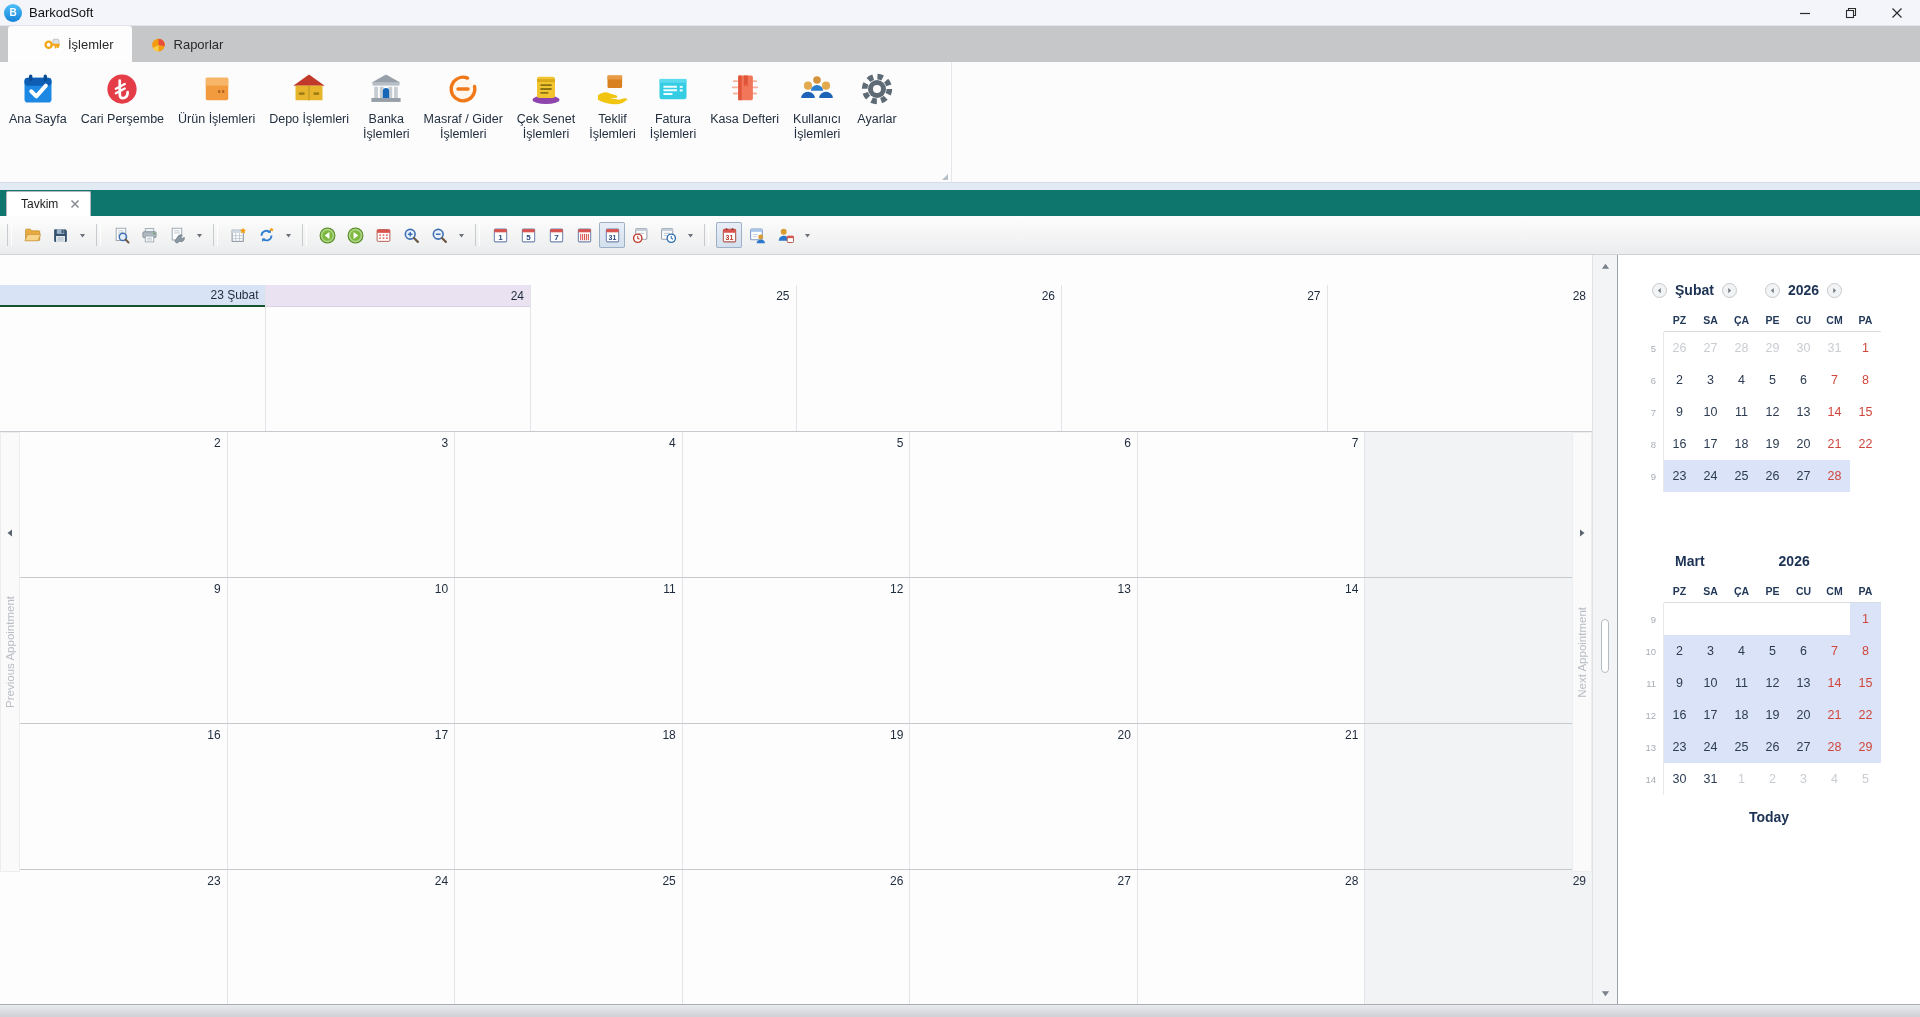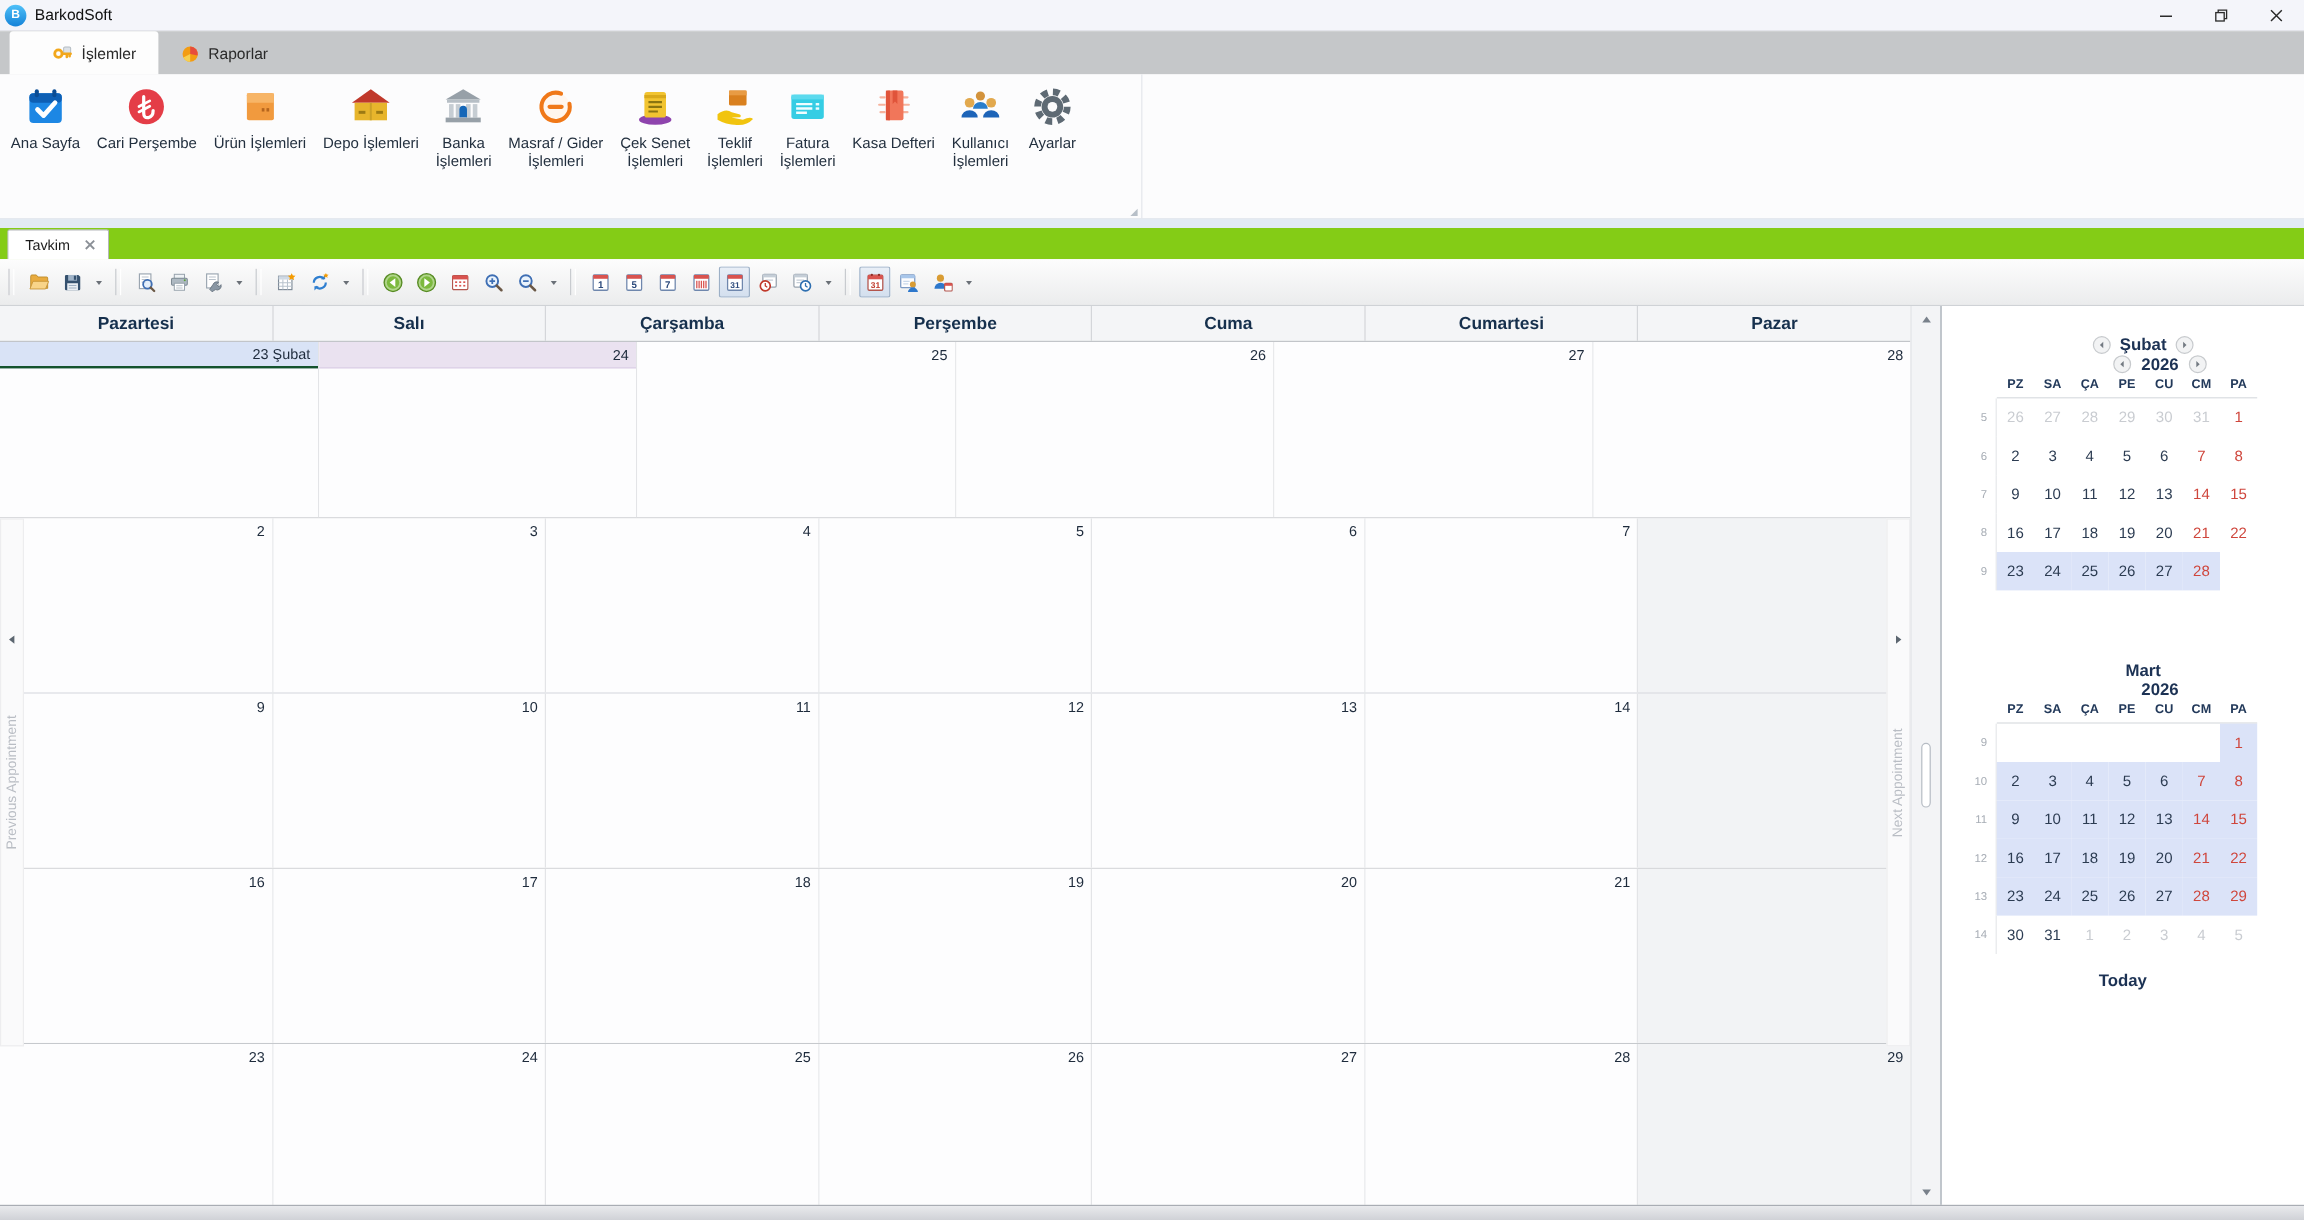--- a/index.html
+++ b/index.html
@@ -26,21 +26,21 @@
   .rbuttons { display:flex; align-items:flex-start; padding:6px 2px 0 2px; }
   .rbtn { display:flex; flex-direction:column; align-items:center; padding:3px 7px; border-radius:3px; min-width:58px; }
   .rbtn .ric svg { width:36px; height:36px; display:block; }
   .rlabel { margin-top:5px; text-align:center; font-size:12.5px; color:#23303f; line-height:15px; }
   .rline { display:block; white-space:nowrap; }
   .rgrouplabel { position:absolute; bottom:3px; left:0; width:100%; text-align:center; font-size:12px; color:#a3abb4; }
   .rgroupgrip { position:absolute; bottom:2px; right:3px; width:0; height:0; border-left:6px solid transparent; border-bottom:6px solid #b7bfc8; }
 
   
   .bluestrip { position:absolute; top:183px; left:0; right:0; height:7px; background:#e2eaf4; }
-  .doctabs { position:absolute; top:190px; left:0; right:0; height:26px; background:#84cc16; display:flex; align-items:flex-end; }
+  .doctabs { position:absolute; top:190px; left:0; right:0; height:26px; background:#0f766e; display:flex; align-items:flex-end; }
   .doctab { height:25px; background:#fff; border:1px solid #b4b7bb; border-bottom:none; border-radius:2px 2px 0 0; margin-left:6px; display:flex; align-items:center; gap:12px; padding:0 10px 0 14px; font-size:12px; color:#1c1c1c; }
   .doctab .closeic svg { width:10px; height:10px; display:block; }
 
   
   .toolbar { position:absolute; top:216px; left:0; right:0; height:39px; background:linear-gradient(#fdfdfd,#ebeced); border-bottom:1px solid #cfd2d6; display:flex; align-items:center; padding-left:2px; }
   .tb-handle { width:5px; height:22px; border-left:1px solid #c8cbcf; border-right:1px solid #ffffff; margin:0 6px 0 5px; }
   .tbtn { width:26px; height:26px; display:flex; align-items:center; justify-content:center; border-radius:2px; margin:0 1px; }
   .tbtn svg { width:17px; height:17px; display:block; }
   .tbtn.dd { width:15px; }
   .tbtn.dd svg { width:9px; height:9px; }
@@ -74,21 +74,21 @@
   .vscroll { width:25px; background:#f3f4f6; border-left:1px solid #e2e3e6; position:relative; }
   .sarrow { position:absolute; left:0; width:100%; height:18px; display:flex; align-items:center; justify-content:center; }
   .sarrow.up { top:2px; } .sarrow.down { bottom:2px; }
   .sarrow svg { width:9px; height:9px; }
   .sthumb { position:absolute; left:8px; top:364px; width:8px; height:54px; background:#ffffff; border:1px solid #b6bcc4; border-radius:4px; }
 
   
   .sidepanel { flex:1; background:#fff; border-left:1px solid #99a1ab; position:relative; padding-top:24px; }
   .mcal { padding-left:20px; }
   .mcal.second { margin-top:58px; }
-  .mhead { display:flex; align-items:center; height:22px; margin-bottom:8px; padding-left:14px;flex-direction:column; }
+  .mhead { display:flex; align-items:center; height:22px; margin-bottom:8px; padding-left:14px; }
   .mh-group { display:flex; align-items:center; gap:8px; }
   .mh-group.year { margin-left:28px; }
   .mh-label { font-size:14px; font-weight:bold; color:#1c3254; }
   .navbtn { width:15px; height:15px; border-radius:50%; background:#f2f3f4; border:1px solid #c7cacd; display:flex; align-items:center; justify-content:center; }
   .navbtn.hidden { visibility:hidden; }
   .navbtn svg { width:7px; height:7px; display:block; }
   .mdowrow { display:flex; align-items:center; height:22px; }
   .mwspacer { width:26px; }
   .mdow { width:31px; text-align:center; font-size:10.5px; font-weight:bold; color:#22395a; }
   .mdow-line { border-bottom:1px solid #d9dce0; width:217px; margin-left:26px; }
@@ -606,29 +606,20 @@
       <span class="ic">
         <svg viewBox="0 0 16 16">
           <path d="M3.5 5.5 h9 L8 11.5 Z" fill="#6a7077"></path>
         </svg>
       </span>
     </div>
   </div>
 
 <div class="main">
   <div class="calarea">
-    <div class="calheader" id="cal-header">
-        <div class="chcell">Pazartesi</div>
-        <div class="chcell">Salı</div>
-        <div class="chcell">Çarşamba</div>
-        <div class="chcell">Perşembe</div>
-        <div class="chcell">Cuma</div>
-        <div class="chcell">Cumartesi</div>
-        <div class="chcell">Pazar</div>
-      </div>
     <div class="calgrid" id="cal-grid">
         <div class="crow" style="height: 147px;">
           <div class="ccell">
             <div class="cband band-blue">23 Şubat</div>
           </div>
           <div class="ccell">
             <div class="cband band-lavender">24</div>
           </div>
           <div class="ccell">
             <div class="cband">25</div>

